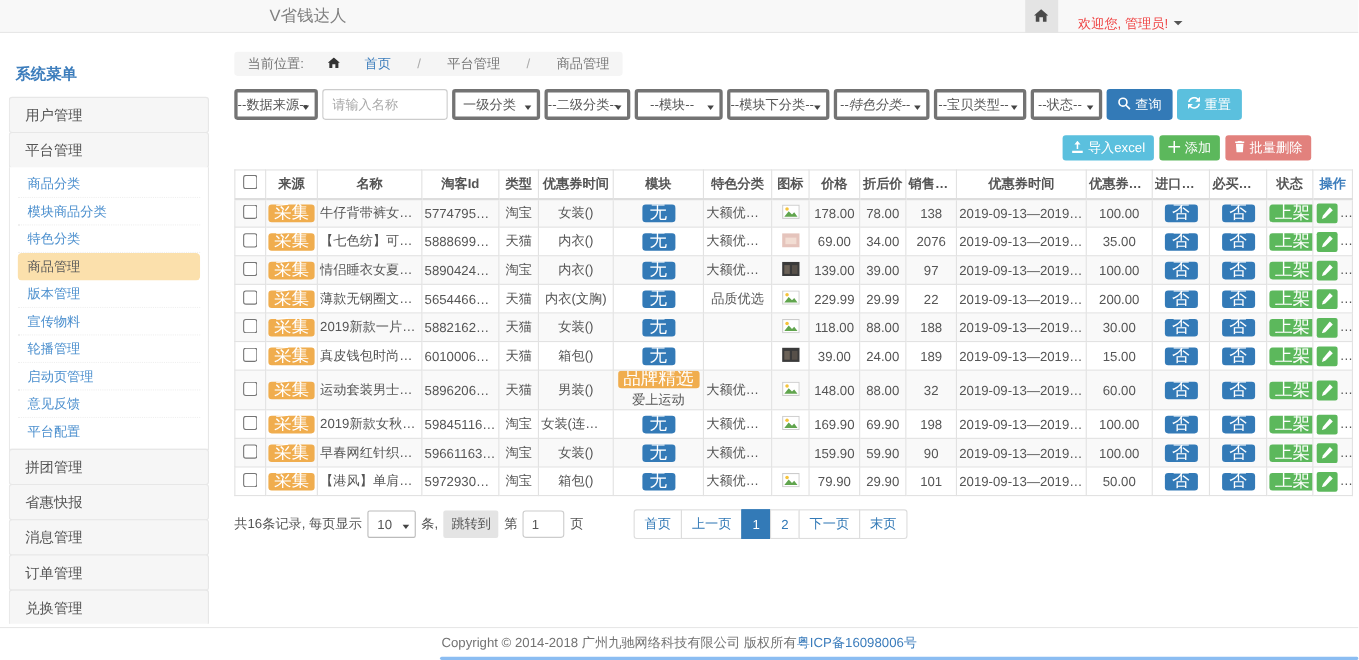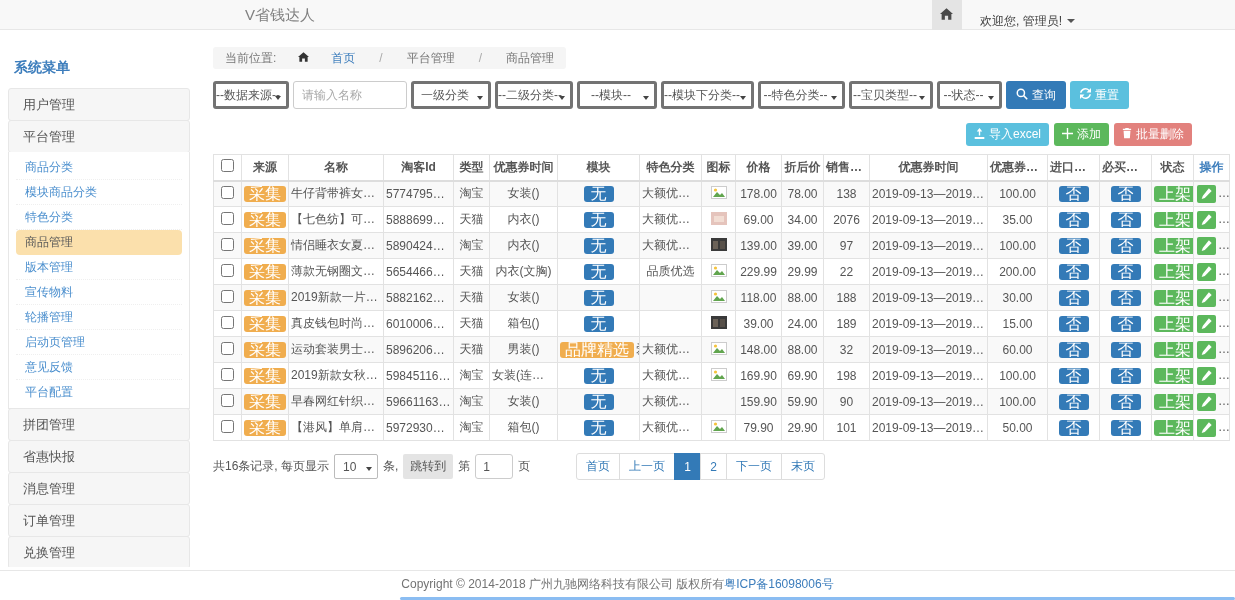--- a/index.html
+++ b/index.html
@@ -4,21 +4,21 @@
 <style>
   * { box-sizing: border-box; margin: 0; padding: 0; }
   html,body { width:1235px; height:600px; overflow:hidden; background:#fff;
     font-family:"Liberation Sans","DejaVu Sans",sans-serif; font-size:12px; color:#555; position:relative; }
 
   
   .topbar { position:absolute; top:0; left:0; width:1235px; height:30px; background:#f8f8f8; border-bottom:1px solid #e7e7e7; }
   .topbar-title { position:absolute; left:245px; top:0; line-height:30px; font-size:15px; color:#808080; }
   .topbar-right { position:absolute; right:0; top:0; height:30px; display:flex; align-items:center; }
   .home-btn { width:30px; height:30px; background:#e4e4e4; display:flex; align-items:center; justify-content:center; cursor:pointer; }
-  .welcome { margin:12px 160px 0 18px; color:#404040; cursor:pointer; white-space:nowrap; }
+  .welcome { margin:12px 160px 0 18px; color:#ef4444; cursor:pointer; white-space:nowrap; }
   .caret-down { display:inline-block; width:0; height:0; border-top:4px solid #555; border-left:4px solid transparent; border-right:4px solid transparent; margin-left:5px; vertical-align:middle; }
 
   
   .sidebar { position:absolute; left:8px; top:52px; width:182px; height:515px; overflow:hidden; }
   .sidebar-title { color:#3c7dbc; font-size:14px; font-weight:bold; padding:7px 6px 12px 6px; }
   .side-top-item { height:33px; line-height:32px; padding:0 14px; background:#f6f6f6; border:1px solid #e7e7e7; border-radius:3px; margin-top:-1px; font-size:13px; color:#555; cursor:pointer; }
   .side-sub { background:#fff; border:1px solid #e7e7e7; border-top:none; padding:3px 7px; margin-top:-1px; }
   .side-sub-item { height:25px; line-height:25px; padding:0 9px; color:#4b8fce; font-size:12px; border-bottom:1px dotted #efefef; cursor:pointer; }
   .side-sub-item:last-child { border-bottom:none; }
   .side-sub-item.active { background:#fbdFA6; background:#fbe0ac; border-radius:4px; color:#5a5a5a; border-bottom-color:transparent; }
@@ -50,21 +50,21 @@
   table { width:100%; border-collapse:collapse; table-layout:fixed; font-size:12px; }
   th,td { border:1px solid #e2e2e2; height:26px; padding:0 2px; text-align:center; overflow:hidden; white-space:nowrap; text-overflow:ellipsis; color:#555; }
   th { font-weight:bold; background:#fff; border-bottom:2px solid #ddd; }
   tbody tr:nth-child(odd) { background:#f9f9f9; }
   th.op-col { color:#3c7dbc; }
 
   .badge { display:inline-block; padding:1px 5px; border-radius:3px; color:#fff; font-size:16px; line-height:14px; }
   .badge-warning { background:#f0ad4e; }
   .badge-primary { background:#337ab7; padding:1px 7px; cursor:pointer; }
   .badge-success { background:#5cb85c; cursor:pointer; }
-  .module-cell { display:inline-flex; align-items:center; gap:2px; }
+  .module-cell { display:inline-flex; align-items:center; gap:2px;flex-direction:column; }
   .op-btn { display:inline-flex; width:19px; height:18px; border-radius:2px; align-items:center; justify-content:center; margin:0 1px; cursor:pointer; vertical-align:middle; }
   .op-edit { background:#5cb85c; }
   .op-del { background:#d9534f; }
 
   
   .pager-row { margin-top:12px; width:612px; display:flex; justify-content:space-between; align-items:center; }
   .pager-left { display:flex; align-items:center; gap:5px; white-space:nowrap; color:#555; }
   .pp-select { position:relative; width:44px; height:25px; border:1px solid #bbb; border-radius:2px; background:#fff; display:flex; align-items:center; padding-left:8px; cursor:pointer; }
   .jump-btn { background:#e4e4e4; color:#555; padding:4px 7px; border-radius:2px; cursor:pointer; }
   .page-input { width:38px; height:25px; border:1px solid #ccc; border-radius:3px; text-align:left; padding:0 7px; font-size:12px; color:#555; }
@@ -147,21 +147,21 @@
         <span class="f-caret"></span>
       </div>
       <div class="f-select" style="width: 80px;">
         <span class="f-sel-text">--模块--</span>
         <span class="f-caret"></span>
       </div>
       <div class="f-select" style="width: 93px;">
         <span class="f-sel-text">--模块下分类--</span>
         <span class="f-caret"></span>
       </div>
-      <div class="f-select" style="width: 87px;">
+      <div class="f-select" style="width: 87px; font-style: italic;">
         <span class="f-sel-text">--特色分类--</span>
         <span class="f-caret"></span>
       </div>
       <div class="f-select" style="width: 84px;">
         <span class="f-sel-text">--宝贝类型--</span>
         <span class="f-caret"></span>
       </div>
       <div class="f-select" style="width: 65px;">
         <span class="f-sel-text">--状态--</span>
         <span class="f-caret"></span>

